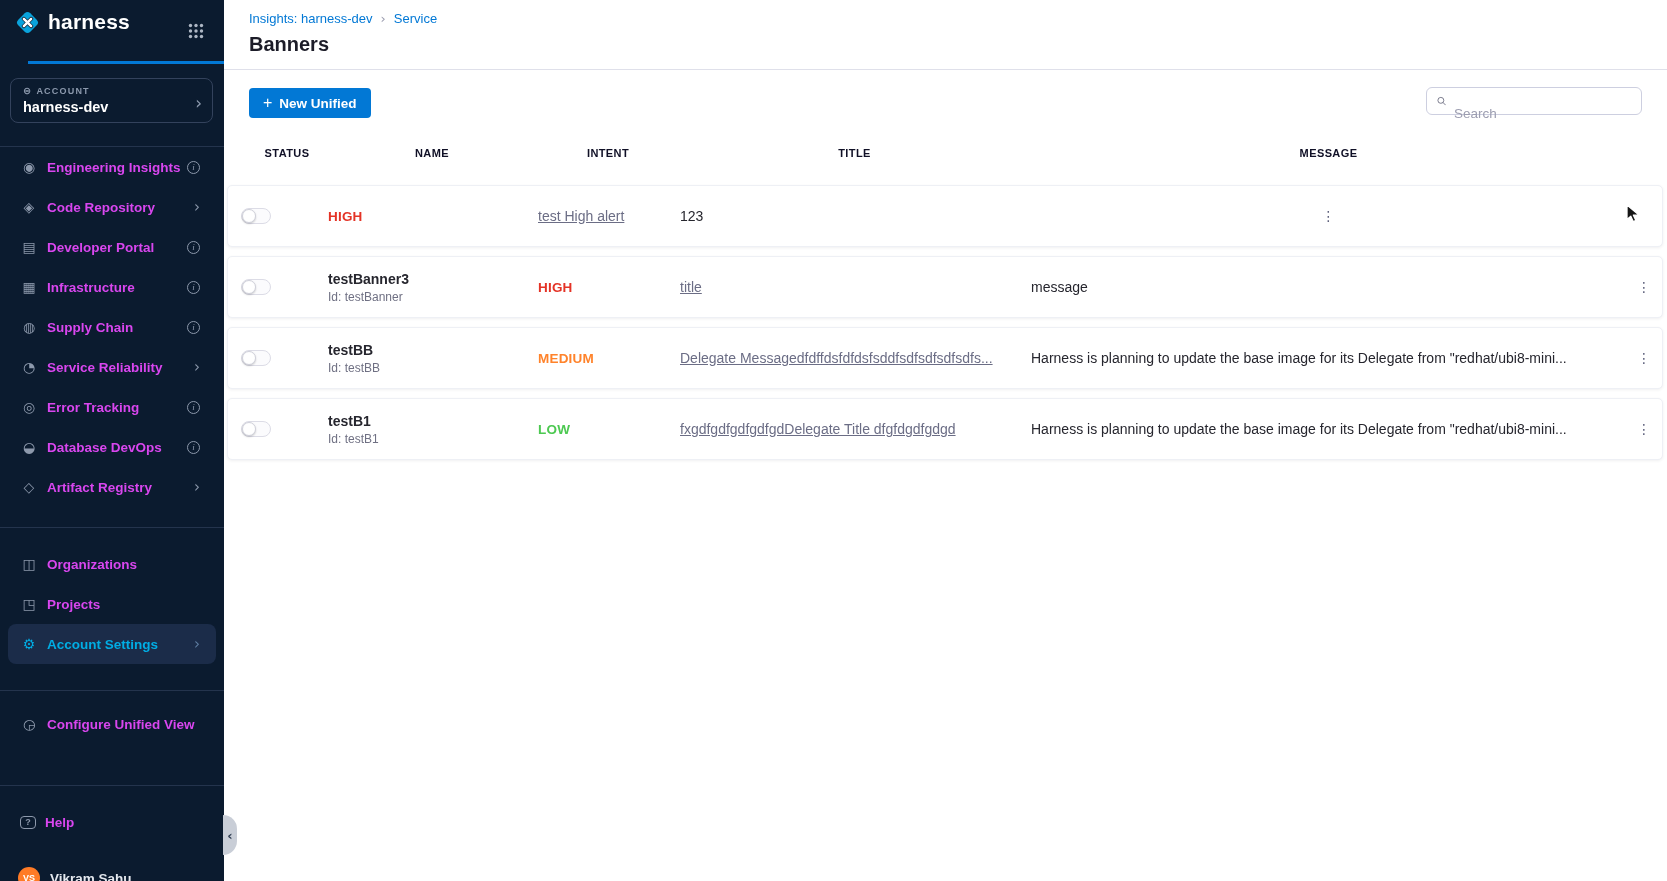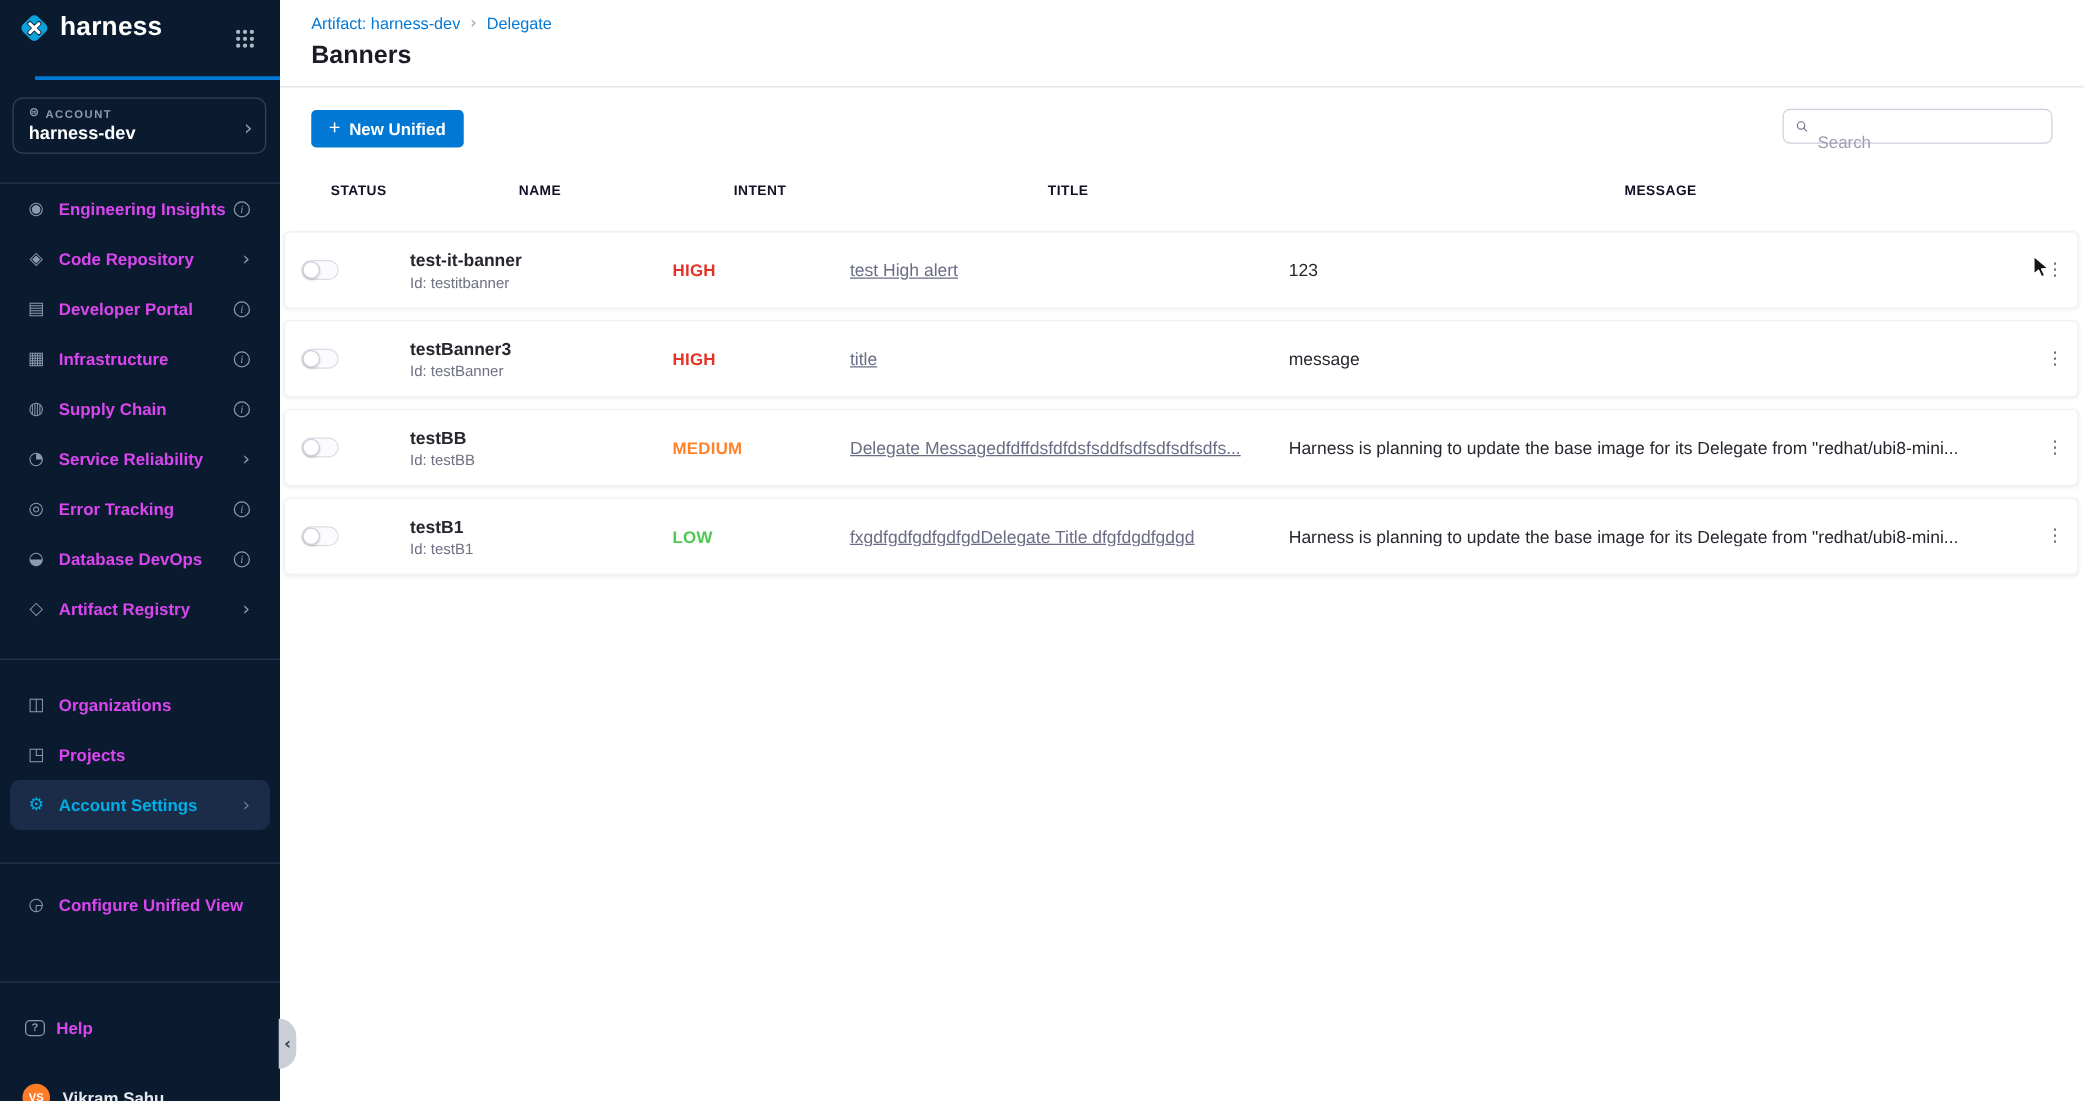--- a/index.html
+++ b/index.html
@@ -231,23 +231,23 @@
     <span class="avatar">VS</span>
     <span class="user-name">Vikram Sahu</span>
   </div>
 
   <div class="collapse-handle icon-glyph">‹</div>
 </div>
 
 <div class="main">
   <div class="page-header">
     <div class="breadcrumb">
-      <span class="crumb">Artifact: harness-dev</span>
+      <span class="crumb">Insights: harness-dev</span>
       <span class="crumb-sep icon-glyph">›</span>
-      <span class="crumb">Delegate</span>
+      <span class="crumb">Service</span>
     </div>
     <div class="page-title">Banners</div>
   </div>
 
   <button class="btn-primary">
     <span class="btn-plus">+</span>
     <span>New Unified</span>
   </button>
 
   <div class="search-box">
@@ -268,24 +268,20 @@
   </div>
 
   <div class="rows">
 
     <div class="row-card">
       <div class="cell">
           <div class="toggle">
             <div class="knob"></div>
           </div>
         </div>
-      <div class="cell">
-        <div class="row-name">test-it-banner</div>
-        <div class="row-id">Id: testitbanner</div>
-      </div>
       <div class="cell cell-intent" style="color: rgb(228, 51, 38);">HIGH</div>
       <div class="cell cell-title">test High alert</div>
       <div class="cell cell-message">123</div>
       <div class="cell cell-kebab icon-glyph">⋮</div>
     </div>
 
     <div class="row-card">
       <div class="cell">
           <div class="toggle">
             <div class="knob"></div>

